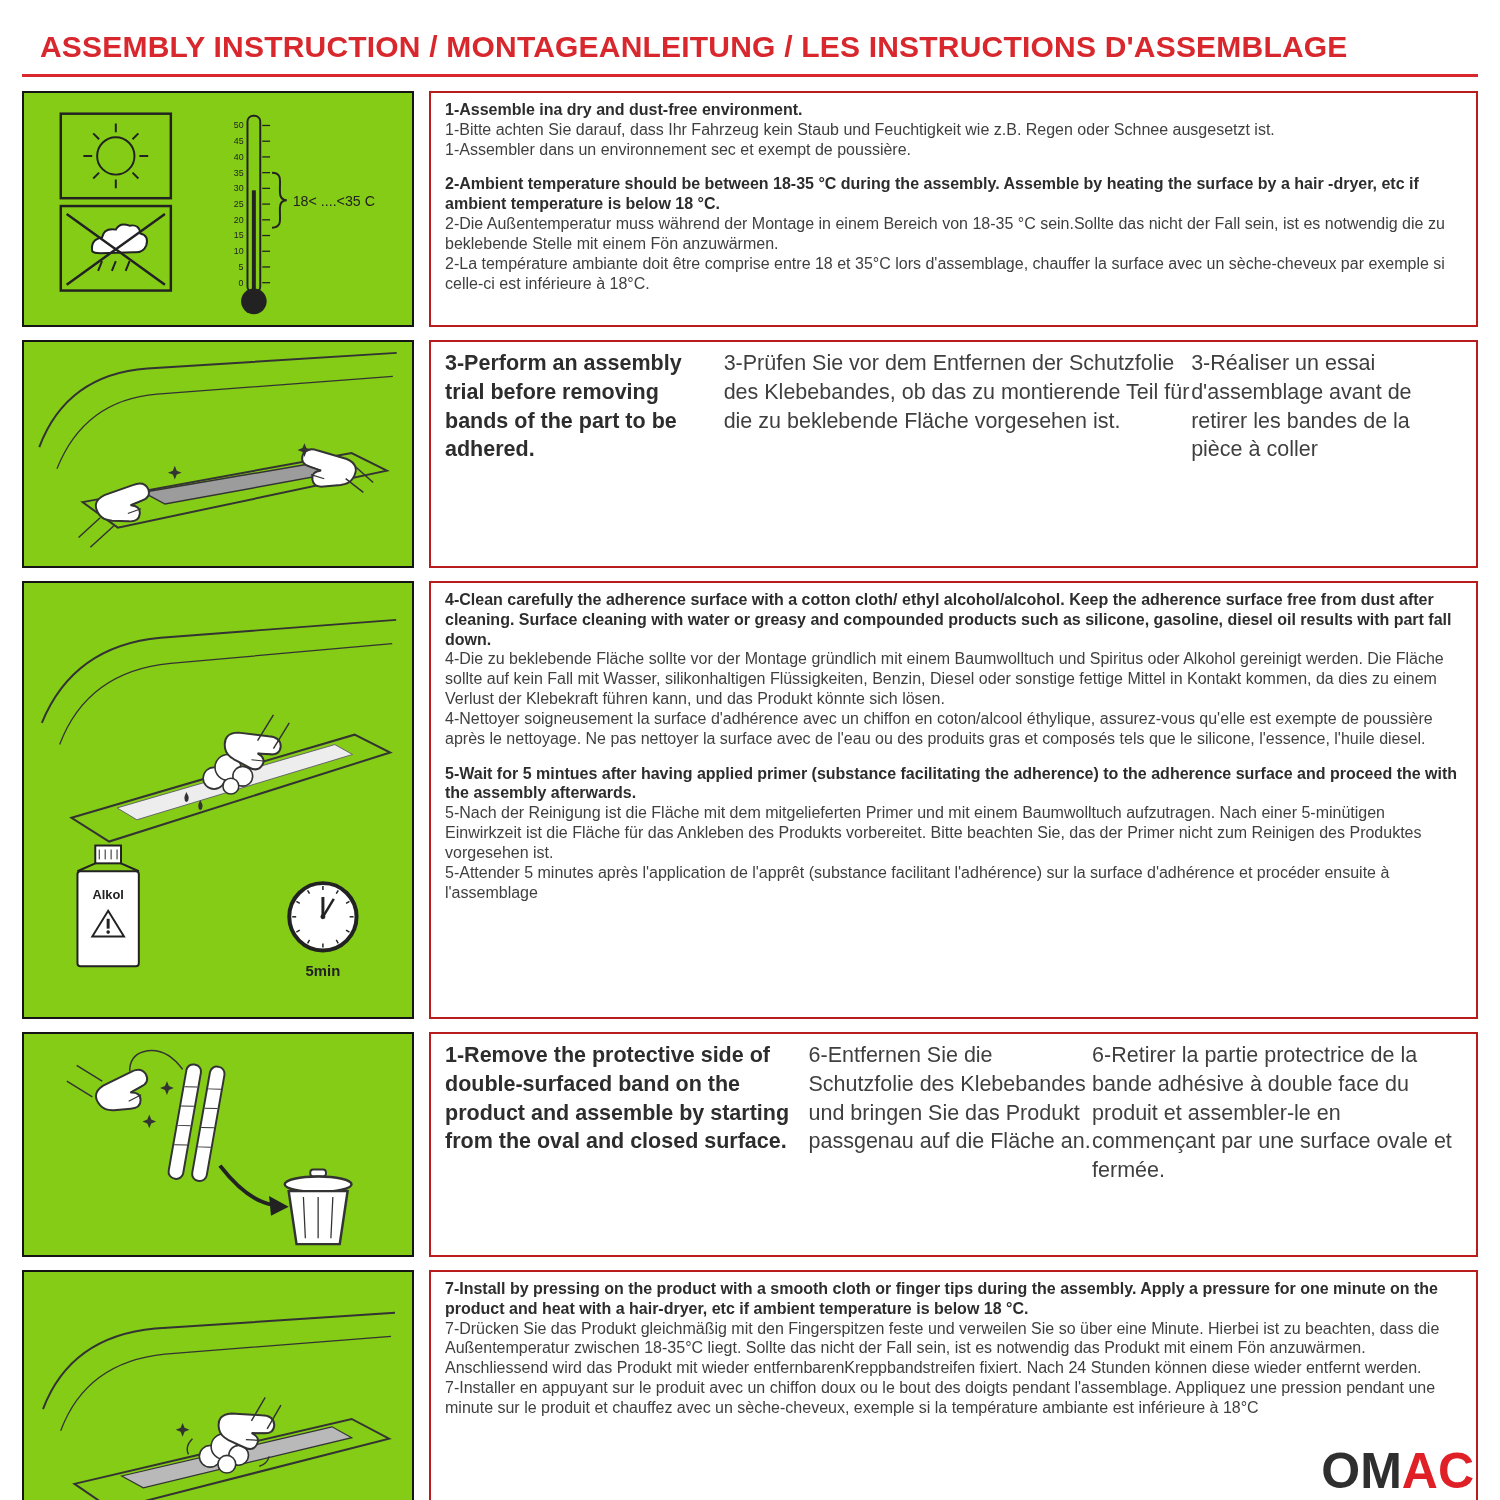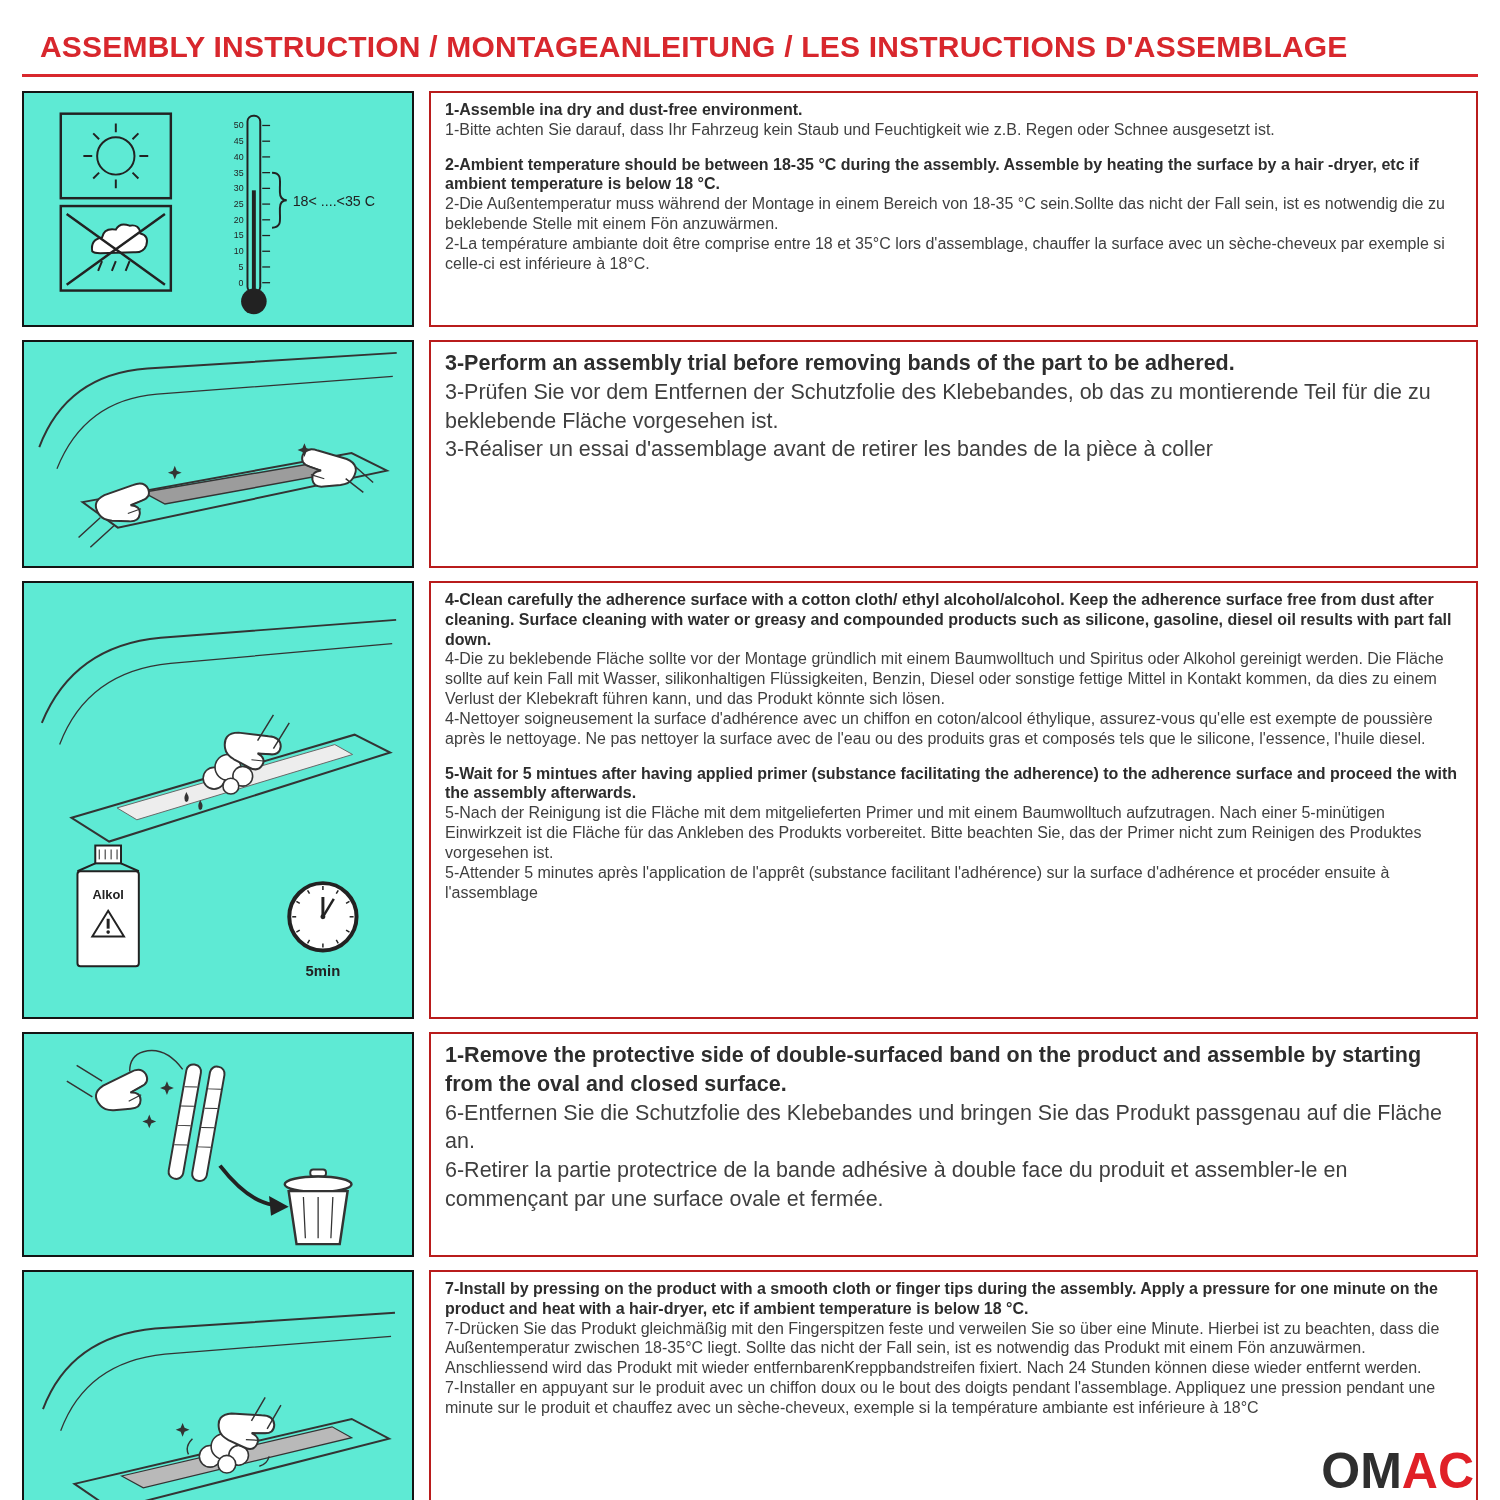--- a/index.html
+++ b/index.html
@@ -9,27 +9,27 @@
     font-family:"Liberation Sans",sans-serif;overflow:hidden;
   }
   .title{
     color:#d8272d;font-size:30px;font-weight:bold;letter-spacing:.2px;
     margin:16px 0 0 18px;
   }
   .title-rule{border:none;border-top:3px solid #d8272d;margin:10px 0 14px 0;}
   .row{display:flex;gap:15px;margin-bottom:13px;}
   .ill{
     width:392px;flex:0 0 392px;border:2px solid #141414;box-sizing:border-box;
-    display:flex;align-items:center;justify-content:center;background:#5eead4;text-decoration:underline;
+    display:flex;align-items:center;justify-content:center;background:#84cc16;text-decoration:underline;
   }
   .txt{
     flex:1;border:2px solid #b91c1c;box-sizing:border-box;
     padding:7px 14px;color:#3f3f3f;overflow:hidden;background:#fff;
   }
-  .txt.center{display:flex;flex-direction:column;justify-content:flex-start;}
+  .txt.center{display:flex;flex-direction:row;justify-content:center;}
   .h236{height:236px}.h228{height:228px}.h402{height:438px}.h225{height:225px}.h245{height:295px}
   p{margin:0;}
   .p-sm{font-size:16px;line-height:1.24;}
   .p-lg{font-size:21.5px;line-height:1.34;}
   .b{font-weight:bold;color:#2d2d2d;}
   .sp{height:15px;}
   .logo{
     position:absolute;right:26px;bottom:4px;
     font-size:50px;font-weight:700;line-height:1;letter-spacing:0;
   }
@@ -94,20 +94,21 @@
             <text x="220" y="193">0</text>
           </g>
           <path d="M249,78 C259,78 257,86 257,94 L257,98 C257,103 259,106 264,106 C259,106 257,109 257,114 L257,118 C257,126 259,134 249,134" fill="none" stroke="#222" stroke-width="2"></path>
           <text x="270" y="112" font-size="14.5">18&lt; ....&lt;35 C</text>
         </g>
       </svg>
     </div>
     <div class="txt h236">
       <p class="p-sm b">1-Assemble ina dry and dust-free environment.</p>
       <p class="p-sm">1-Bitte achten Sie darauf, dass Ihr Fahrzeug kein Staub und Feuchtigkeit wie z.B. Regen oder Schnee ausgesetzt ist.</p>
+      <p class="p-sm">1-Assembler dans un environnement sec et exempt de poussière.</p>
       <div class="sp"></div>
       <p class="p-sm b">2-Ambient temperature should be between 18-35 °C  during the assembly. Assemble by heating the surface by a hair -dryer, etc if ambient temperature is below 18 °C.</p>
       <p class="p-sm">2-Die Außentemperatur muss während der Montage in einem Bereich von 18-35 °C  sein.Sollte das nicht der Fall sein, ist es notwendig die zu beklebende Stelle mit einem Fön anzuwärmen.</p>
       <p class="p-sm">2-La température ambiante doit être comprise entre 18 et 35°C lors d'assemblage, chauffer la surface avec un sèche-cheveux par exemple si celle-ci est inférieure à 18°C.</p>
     </div>
   </div>
 
   <div class="row">
     <div class="ill h228">
       <svg width="384" height="218" viewBox="0 0 388 222">

